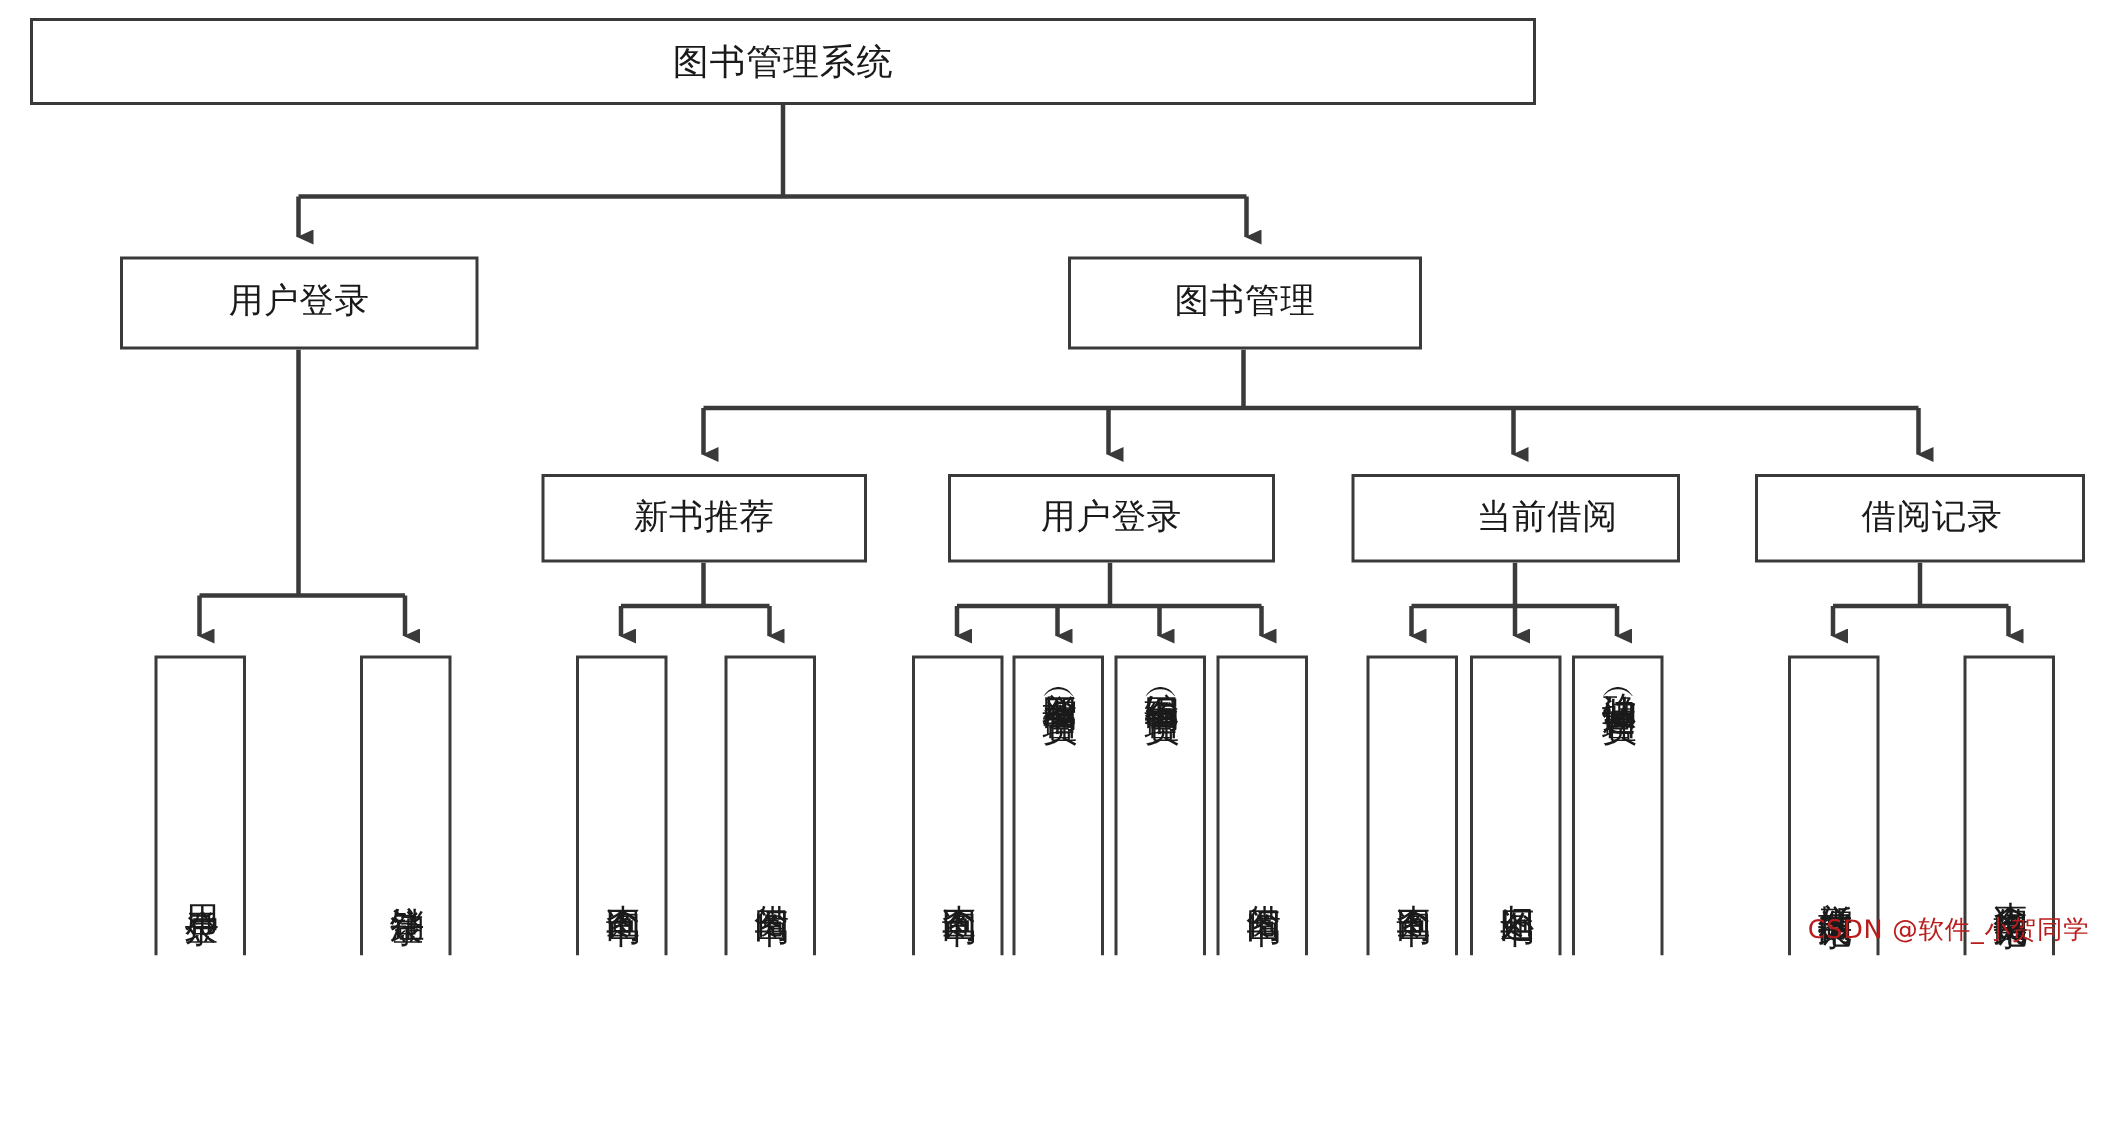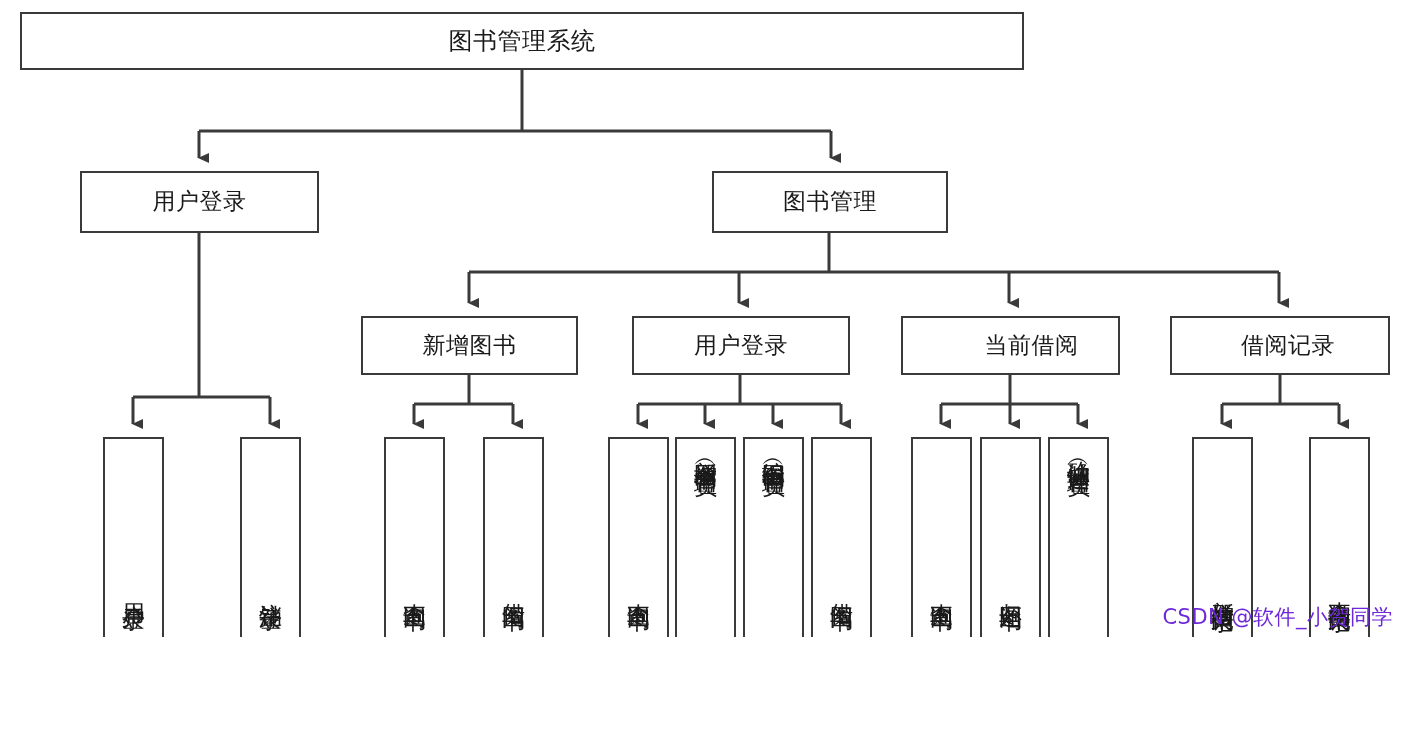--- a/index.html
+++ b/index.html
@@ -61,22 +61,22 @@
     letter-spacing: 2px;
     margin: 0 auto;
   }
   .node.v.topalign {
     align-items: center;
   }
   .watermark {
     position: absolute;
     right: 12px;
     bottom: 6px;
-    font-size: 21px;
-    color: #6d28d9;
+    font-size: 17px;
+    color: #b91c1c;
     letter-spacing: 0.5px;
     white-space: nowrap;
   }
 </style>
 </head>
 <body>
 
 <div id="canvas">
 
   <svg class="wires" viewBox="0 0 1405 747" xmlns="http://www.w3.org/2000/svg">
@@ -135,21 +135,21 @@
 
   <div class="node h" style="left:80px; top:171px; width:239px; height:62px;">
     <span class="label">用户登录</span>
   </div>
 
   <div class="node h" style="left:712px; top:171px; width:236px; height:62px;">
     <span class="label">图书管理</span>
   </div>
 
   <div class="node h" style="left:361px; top:316px; width:217px; height:59px;">
-    <span class="label">新增图书</span>
+    <span class="label">新书推荐</span>
   </div>
 
   <div class="node h" style="left:632px; top:316px; width:218px; height:59px;">
     <span class="label">用户登录</span>
   </div>
 
   <div class="node h" style="left:901px; top:316px; width:219px; height:59px;padding-left:42px;">
     <span class="label">当前借阅</span>
   </div>
 

